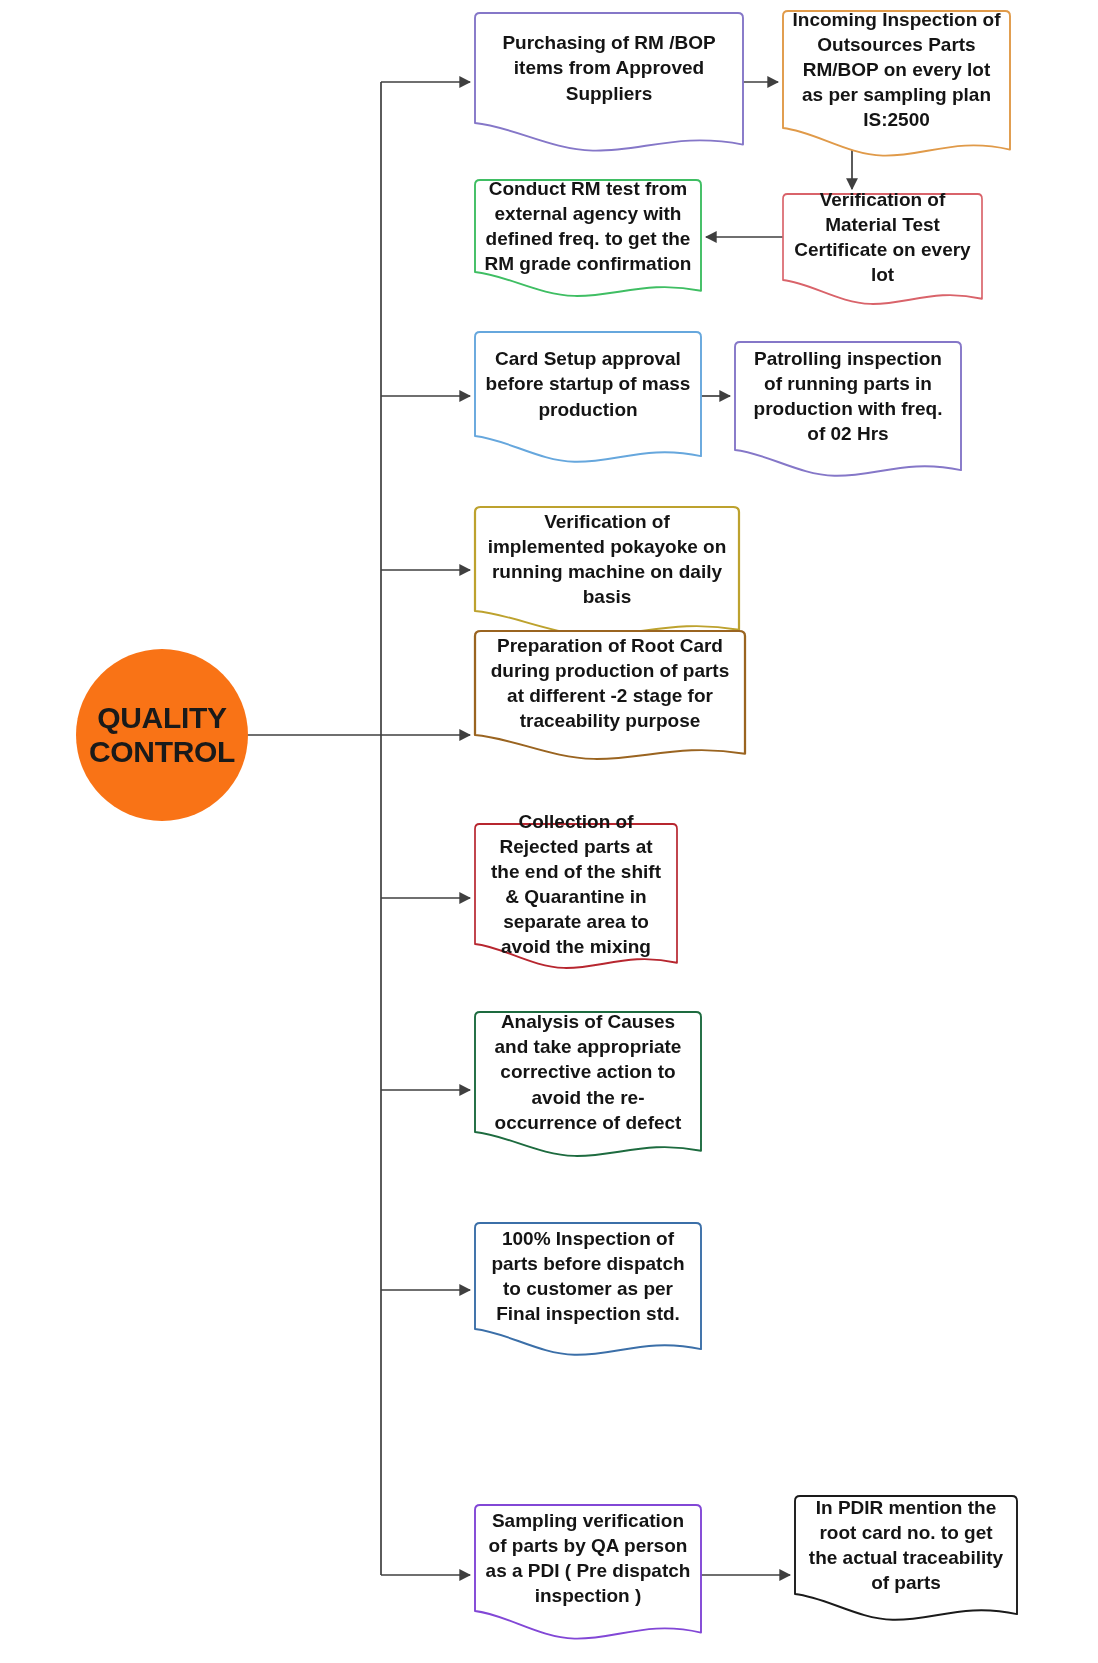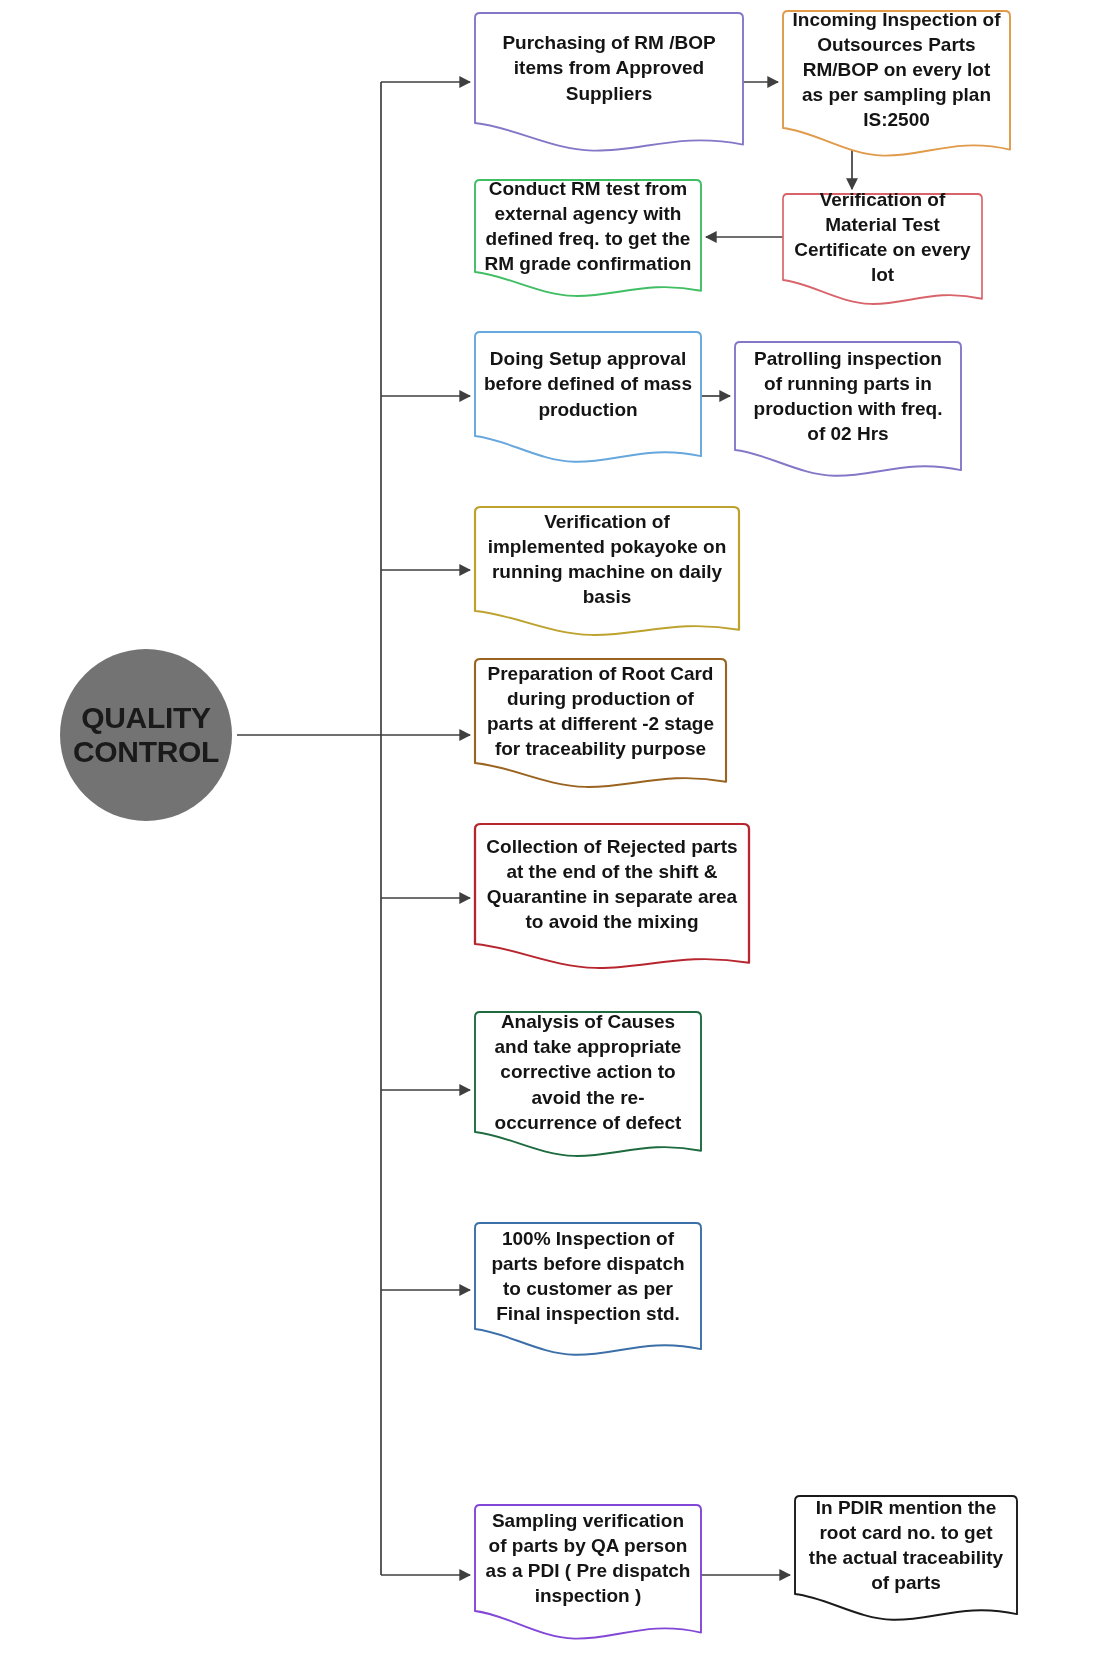--- a/index.html
+++ b/index.html
@@ -101,21 +101,21 @@
 
     <path d="M 852 133 L 852 189" fill="none" stroke="#3f3f3f" stroke-width="1.7" marker-end="url(#arrow)"></path>
 
     <path d="M 783 237 L 706 237" fill="none" stroke="#3f3f3f" stroke-width="1.7" marker-end="url(#arrow)"></path>
 
     <path d="M 701 396 L 730 396" fill="none" stroke="#3f3f3f" stroke-width="1.7" marker-end="url(#arrow)"></path>
 
     <path d="M 701 1575 L 790 1575" fill="none" stroke="#3f3f3f" stroke-width="1.7" marker-end="url(#arrow)"></path>
   </svg>
 
-  <div class="hub" id="hub" style="left: 60px; top: 649px; width: 172px; height: 172px; background: #737373;">
+  <div class="hub" id="hub" style="left: 76px; top: 649px; width: 172px; height: 172px; background: #f97316;">
     <div class="hub-label" style="color: rgb(26, 26, 26);">QUALITY
 CONTROL</div>
   </div>
 
   <div id="nodes">
       <div class="docnode" style="left: 475px; top: 13px; width: 268px; height: 140px; padding-left: 44px;">
         <svg class="docshape" viewBox="0 0 268 140" preserveAspectRatio="none">
           <path d="M 5 0 L 263 0 Q 268 0 268 5 L 268 131.6 C 203.68 119 166.16 138.8 117.92 137.6 C 75.04 136.4 37.52 113.6 0 110 L 0 5 Q 0 0 5 0 Z" fill="#ffffff" stroke="#8577c8" stroke-width="1.9" stroke-linejoin="round"></path>
         </svg>
         <div class="doctext" style="top: 0px; height: 110px;">Purchasing of RM /BOP items from Approved Suppliers</div>
@@ -135,41 +135,41 @@
       <div class="docnode" style="left: 783px; top: 194px; width: 199px; height: 112px;">
         <svg class="docshape" viewBox="0 0 227 112" preserveAspectRatio="none">
           <path d="M 5 0 L 222 0 Q 227 0 227 5 L 227 104.72 C 172.52 93.8 140.74 110.96000000000001 99.88 109.92 C 63.56000000000001 108.88 31.780000000000005 89.12 0 86 L 0 5 Q 0 0 5 0 Z" fill="#ffffff" stroke="#d9636a" stroke-width="1.9" stroke-linejoin="round"></path>
         </svg>
         <div class="doctext" style="top: 0px; height: 86px;">Verification of Material Test Certificate on every lot</div>
       </div>
       <div class="docnode" style="left: 475px; top: 332px; width: 226px; height: 132px;">
         <svg class="docshape" viewBox="0 0 226 132" preserveAspectRatio="none">
           <path d="M 5 0 L 221 0 Q 226 0 226 5 L 226 124.16 C 171.76 112.4 140.12 130.88 99.44 129.76 C 63.28000000000001 128.64 31.640000000000004 107.36 0 104 L 0 5 Q 0 0 5 0 Z" fill="#ffffff" stroke="#66a7dd" stroke-width="1.9" stroke-linejoin="round"></path>
         </svg>
-        <div class="doctext" style="top: 0px; height: 104px;">Doing Setup approval before defined of mass production</div>
+        <div class="doctext" style="top: 0px; height: 104px;">Card Setup approval before startup of mass production</div>
       </div>
       <div class="docnode" style="left: 735px; top: 330px; width: 226px; height: 136px; margin-top: 12px;">
         <svg class="docshape" viewBox="0 0 226 136" preserveAspectRatio="none">
           <path d="M 5 0 L 221 0 Q 226 0 226 5 L 226 128.16 C 171.76 116.4 140.12 134.88 99.44 133.76 C 63.28000000000001 132.64 31.640000000000004 111.36 0 108 L 0 5 Q 0 0 5 0 Z" fill="#ffffff" stroke="#8577c8" stroke-width="1.9" stroke-linejoin="round"></path>
         </svg>
         <div class="doctext" style="top: 0px; height: 108px;">Patrolling inspection of running parts in production with freq. of 02 Hrs</div>
       </div>
       <div class="docnode" style="left: 475px; top: 507px; width: 264px; height: 130px;">
         <svg class="docshape" viewBox="0 0 226 130" preserveAspectRatio="none">
           <path d="M 5 0 L 221 0 Q 226 0 226 5 L 226 122.72 C 171.76 111.8 140.12 128.96 99.44 127.92 C 63.28000000000001 126.88 31.640000000000004 107.12 0 104 L 0 5 Q 0 0 5 0 Z" fill="#ffffff" stroke="#bda22e" stroke-width="1.9" stroke-linejoin="round"></path>
         </svg>
         <div class="doctext" style="top: 0px; height: 104px;">Verification of implemented pokayoke on running machine on daily basis</div>
       </div>
-      <div class="docnode" style="left: 475px; top: 659px; width: 251px; height: 130px;">
+      <div class="docnode" style="left: 475px; top: 631px; width: 270px; height: 130px;">
         <svg class="docshape" viewBox="0 0 226 130" preserveAspectRatio="none">
           <path d="M 5 0 L 221 0 Q 226 0 226 5 L 226 122.72 C 171.76 111.8 140.12 128.96 99.44 127.92 C 63.28000000000001 126.88 31.640000000000004 107.12 0 104 L 0 5 Q 0 0 5 0 Z" fill="#ffffff" stroke="#9a6420" stroke-width="1.9" stroke-linejoin="round"></path>
         </svg>
         <div class="doctext" style="top: 0px; height: 104px;">Preparation of Root Card during production of parts at different -2 stage for traceability purpose</div>
       </div>
-      <div class="docnode" style="left: 475px; top: 824px; width: 274px; height: 146px;">
+      <div class="docnode" style="left: 475px; top: 824px; width: 202px; height: 146px;">
         <svg class="docshape" viewBox="0 0 226 146" preserveAspectRatio="none">
           <path d="M 5 0 L 221 0 Q 226 0 226 5 L 226 138.72 C 171.76 127.8 140.12 144.96 99.44 143.92000000000002 C 63.28000000000001 142.88 31.640000000000004 123.12 0 120 L 0 5 Q 0 0 5 0 Z" fill="#ffffff" stroke="#b7262f" stroke-width="1.9" stroke-linejoin="round"></path>
         </svg>
         <div class="doctext" style="top: 0px; height: 120px;">Collection of Rejected parts at the end of the shift &amp; Quarantine in separate area to avoid the mixing</div>
       </div>
       <div class="docnode" style="left: 475px; top: 1012px; width: 226px; height: 146px;">
         <svg class="docshape" viewBox="0 0 226 146" preserveAspectRatio="none">
           <path d="M 5 0 L 221 0 Q 226 0 226 5 L 226 138.72 C 171.76 127.8 140.12 144.96 99.44 143.92000000000002 C 63.28000000000001 142.88 31.640000000000004 123.12 0 120 L 0 5 Q 0 0 5 0 Z" fill="#ffffff" stroke="#1d6b3f" stroke-width="1.9" stroke-linejoin="round"></path>
         </svg>
         <div class="doctext" style="top: 0px; height: 120px;">Analysis of Causes and take appropriate corrective action to avoid the re-occurrence of defect</div>

